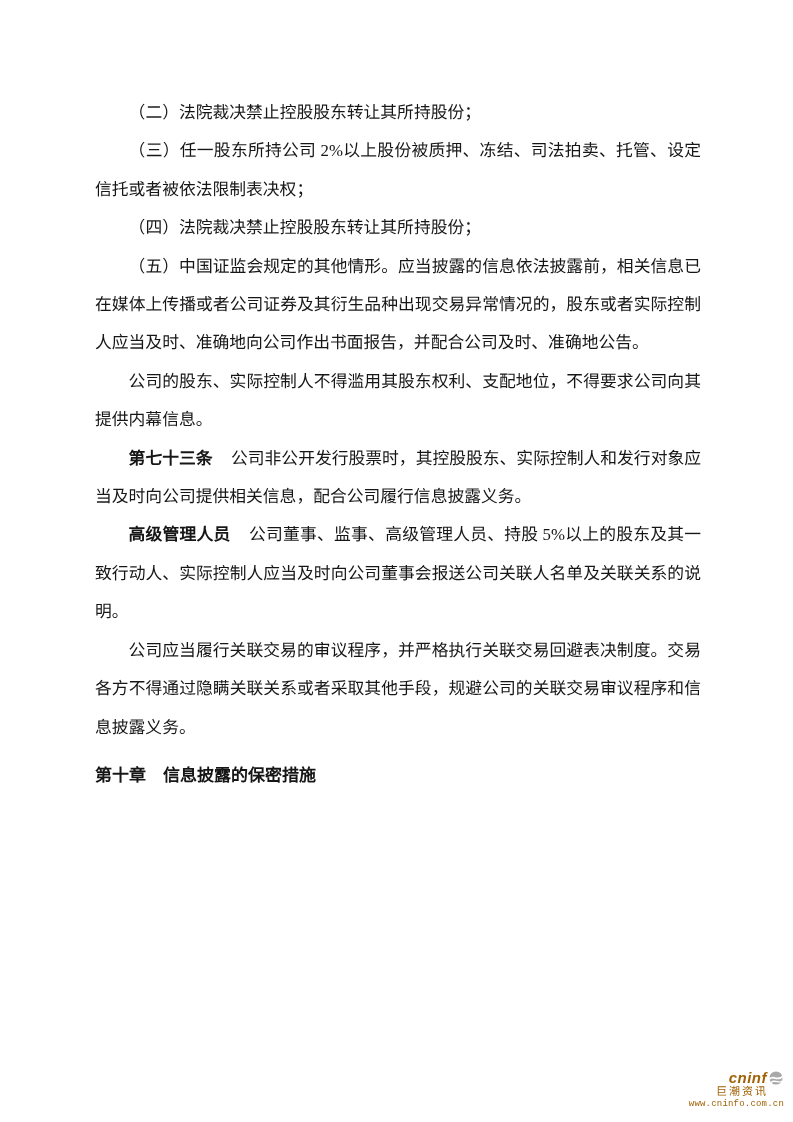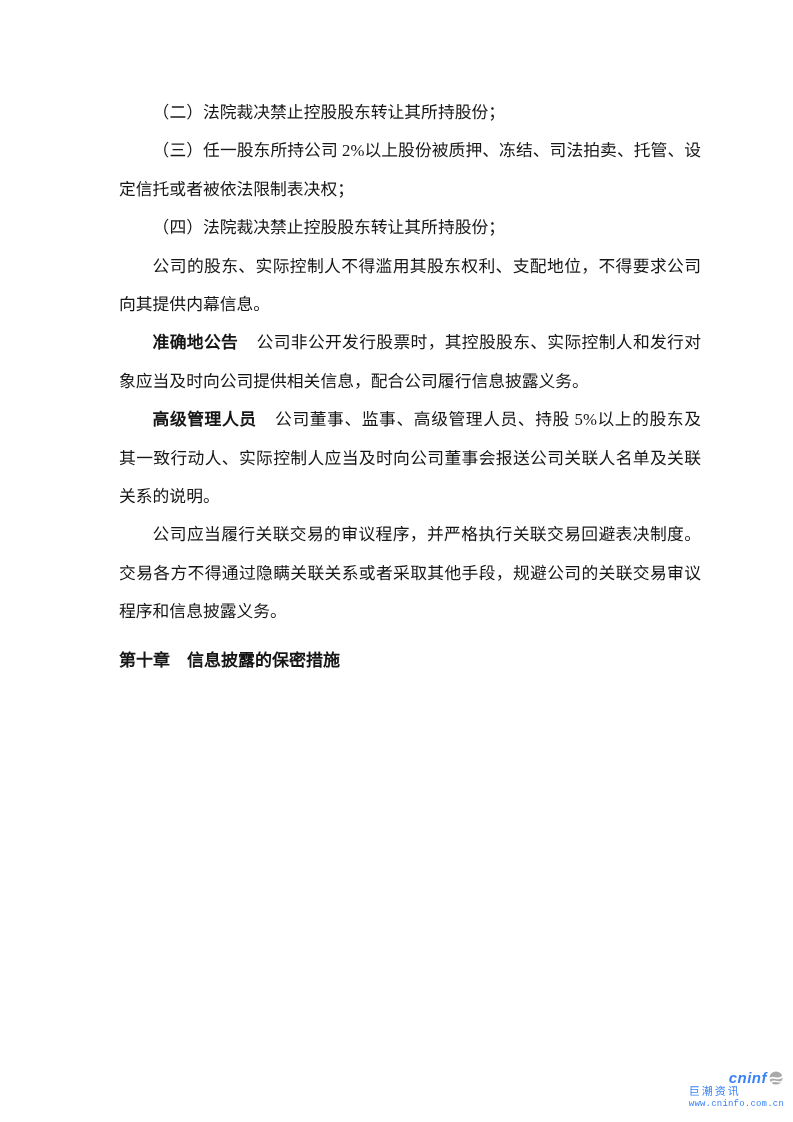--- a/index.html
+++ b/index.html
@@ -13,21 +13,20 @@
     position: relative;
     overflow: hidden;
     font-family: "Liberation Serif", "DejaVu Serif", serif;
     color: #161616;
   }
   .doc {
     position: absolute;
     top: 94px;
     left: 95px;
     right: 92px;
-    margin-left: 24px;
   }
   .para {
     margin: 0;
     font-size: 16.8px;
     line-height: 38.4px;
     text-align: justify;
     text-indent: 2em;
     word-break: break-all;
   }
   .para .lead {
@@ -39,21 +38,22 @@
     font-weight: bold;
     text-align: left;
     text-indent: 0;
     line-height: 38.4px;
     margin: 10px 0 14px 0;
   }
   .watermark {
     position: absolute;
     right: 9px;
     bottom: 13px;
-    color: #3b82f6;
+    text-align: right;
+    color: #a16207;
     font-family: "Liberation Sans", "DejaVu Sans", sans-serif;
     line-height: 1.05;
     user-select: none;
     margin-left: 19px;
   }
   .wm-top {
     display: flex;
     align-items: center;
     justify-content: flex-end;
     gap: 1px;
@@ -87,24 +87,25 @@
 <body>
 
 <div class="doc">
 
   <p class="para"><span>（二）法院裁决禁止控股股东转让其所持股份；</span></p>
 
   <p class="para"><span>（三）任一股东所持公司 2%以上股份被质押、冻结、司法拍卖、托管、设定信托或者被依法限制表决权；</span></p>
 
   <p class="para"><span>（四）法院裁决禁止控股股东转让其所持股份；</span></p>
 
+  <p class="para"><span>（五）中国证监会规定的其他情形。应当披露的信息依法披露前，相关信息已在媒体上传播或者公司证券及其衍生品种出现交易异常情况的，股东或者实际控制人应当及时、准确地向公司作出书面报告，并配合公司及时、准确地公告。</span></p>
 
   <p class="para"><span>公司的股东、实际控制人不得滥用其股东权利、支配地位，不得要求公司向其提供内幕信息。</span></p>
 
-  <p class="para"><span class="lead">准确地公告</span><span>公司非公开发行股票时，其控股股东、实际控制人和发行对象应当及时向公司提供相关信息，配合公司履行信息披露义务。</span></p>
+  <p class="para"><span class="lead">第七十三条</span><span>公司非公开发行股票时，其控股股东、实际控制人和发行对象应当及时向公司提供相关信息，配合公司履行信息披露义务。</span></p>
 
   <p class="para"><span class="lead">高级管理人员</span><span>公司董事、监事、高级管理人员、持股 5%以上的股东及其一致行动人、实际控制人应当及时向公司董事会报送公司关联人名单及关联关系的说明。</span></p>
 
   <p class="para"><span>公司应当履行关联交易的审议程序，并严格执行关联交易回避表决制度。交易各方不得通过隐瞒关联关系或者采取其他手段，规避公司的关联交易审议程序和信息披露义务。</span></p>
 
   <h2 class="chapter">第十章　信息披露的保密措施</h2>
 
 
 </div>
 

